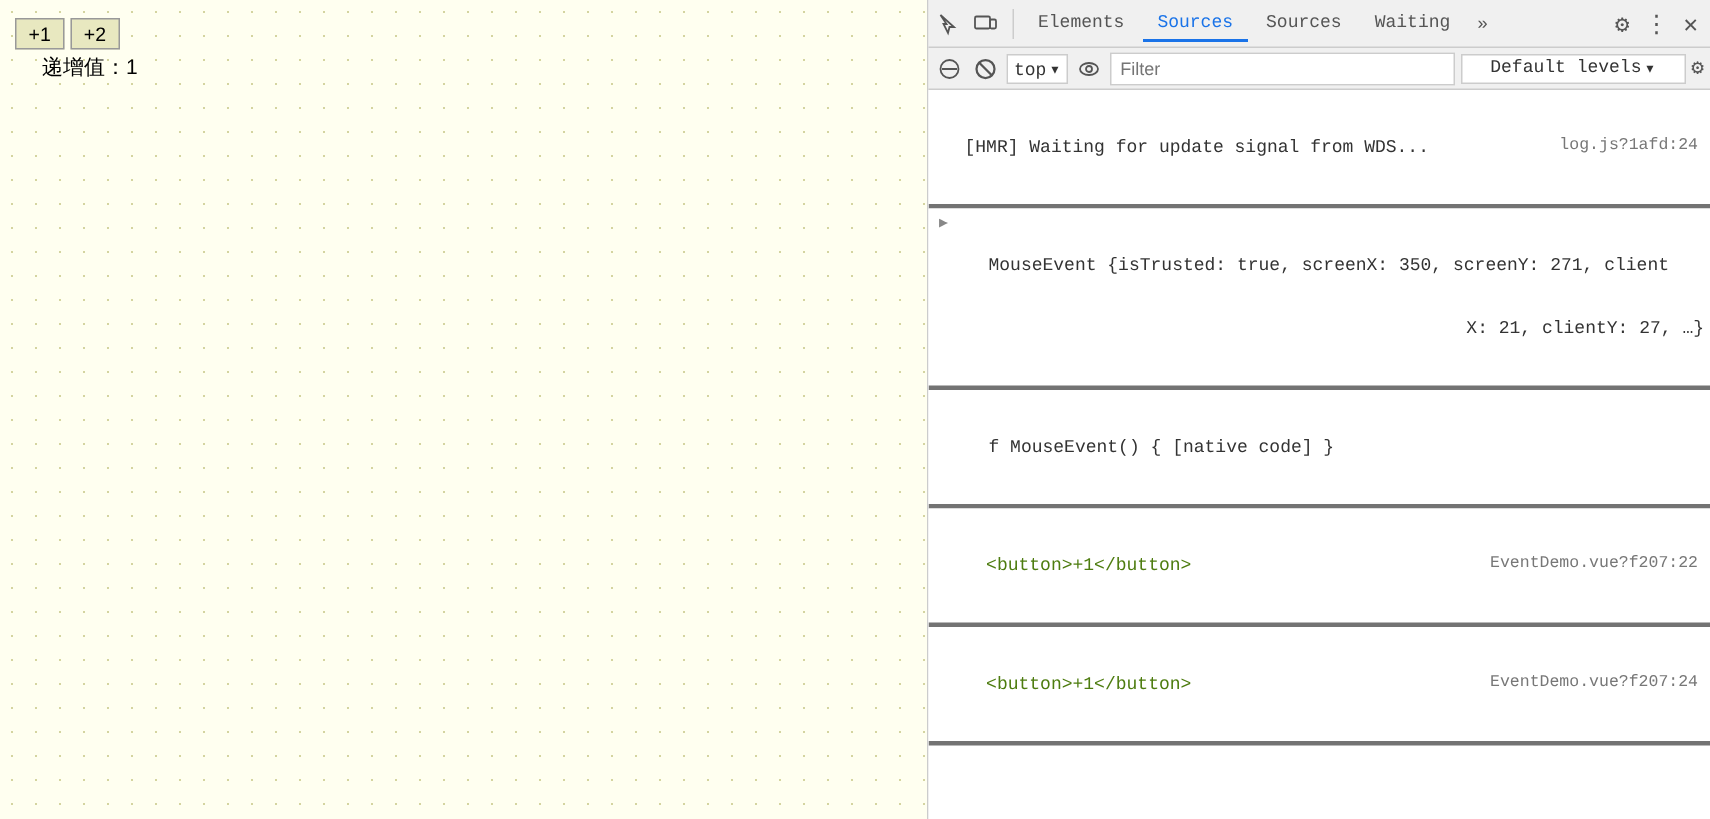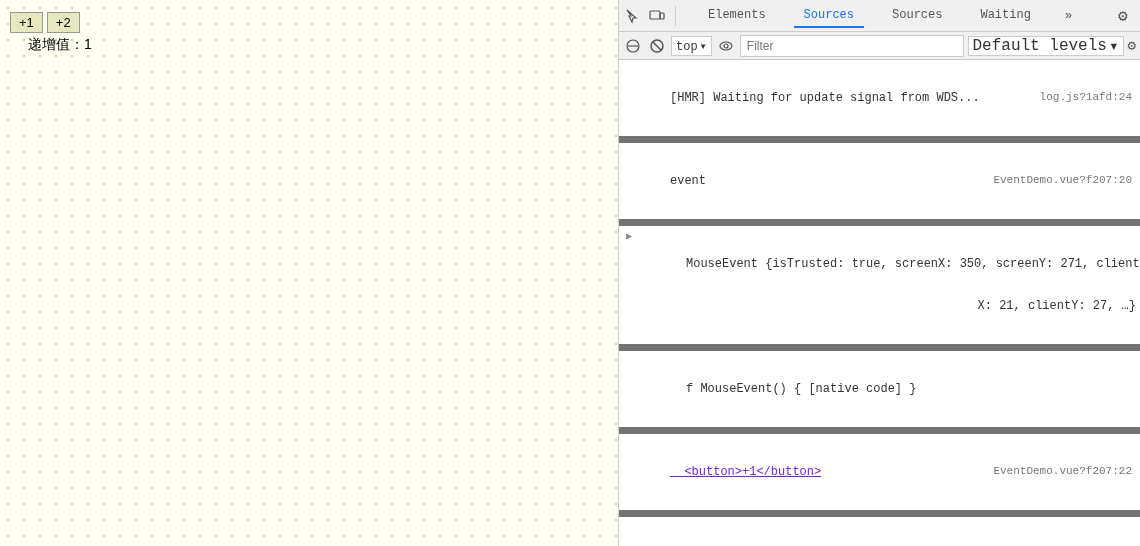--- a/index.html
+++ b/index.html
@@ -59,21 +59,21 @@
     }
 
     
     .devtools-topbar {
       display: flex;
       align-items: center;
       background: #f0f0f0;
       border-bottom: 1px solid #ccc;
       height: 32px;
       padding: 0 4px;
-      gap: 18px;
+      gap: 2px;
     }
 
     .devtools-topbar-icons {
       display: flex;
       align-items: center;
       gap: 4px;
       padding-right: 8px;
       border-right: 1px solid #ccc;
       margin-right: 4px;
     }
@@ -182,25 +182,24 @@
       border: 1px solid #ccc;
       background: #fff;
       padding: 10px 6px;
       font-size: 12px;
       height: 20px;
       outline: none;
     }
 
     .ct-levels {
       display: flex;
-      align-items: center;
       border: 1px solid #ccc;
       background: #fff;
-      padding: 1px 4px;
-      font-size: 16px;
+      padding: 1px 19px;
+      font-size: 12px;
       cursor: pointer;
       color: #333;
       gap: 2px;
       height: 20px;
     }
 
     .ct-settings {
       font-size: 14px;
       color: #555;
       cursor: pointer;
@@ -223,24 +222,23 @@
       flex: 1;
       background: #fff;
       overflow-y: auto;
       font-size: 12px;
       font-family: 'Consolas', 'Courier New', monospace;
     }
 
     .console-line {
       display: flex;
       align-items: flex-start;
-      border-bottom: 7px solid #737373;
+      border-bottom: 3px solid #737373;
       padding: 2px 0;
       min-height: 18px;
-      gap: 27px;
     }
 
     .console-line.info {
       background: #fff;
     }
 
     .console-line.log {
       background: #fff;
     }
 
@@ -271,22 +269,21 @@
       display: flex;
       width: 100%;
     }
 
     .log-text {
       color: #333;
       flex: 1;
     }
 
     .log-text.blue {
-      color: #6d28d9;
-      text-decoration: underline;
+      color: #4d7c0f;
     }
 
     .log-link {
       color: #777;
       font-size: 11px;
       cursor: pointer;
       text-align: right;
       padding-right: 4px;
       flex-shrink: 0;
     }
@@ -373,68 +370,59 @@
     <div class="console-line info">
       <div class="console-gutter"></div>
       <div class="console-content">
         <div class="console-content-row">
           <span class="log-text">[HMR] Waiting for update signal from WDS...</span>
           <span class="log-link">log.js?1afd:24</span>
         </div>
       </div>
     </div>
 
+
+    <div class="console-line log">
+      <div class="console-gutter">
+        <span class="expand-arrow">▶</span>
+      </div>
+      <div class="console-content console-indented">
+        <div class="console-content-row">
+          <span class="log-text" style="color:#333">MouseEvent {isTrusted: true, screenX: 350, screenY: 271, client</span>
+        </div>
+        <div class="console-content-row">
+          <span class="log-text" style="color:#333; padding-left:8px;text-align:right;">X: 21, clientY: 27, …}</span>
+        </div>
+      </div>
+    </div>
+
+    <div class="console-line log">
+      <div class="console-gutter"></div>
+      <div class="console-content console-indented">
+        <div class="console-content-row">
+          <span class="log-text">f MouseEvent() { [native code] }</span>
+        </div>
+      </div>
+    </div>
+
     <div class="console-line log">
       <div class="console-gutter"></div>
       <div class="console-content">
         <div class="console-content-row">
-          <span class="log-text">event</span>
-          <span class="log-link">EventDemo.vue?f207:20</span>
-        </div>
-      </div>
-    </div>
-
-    <div class="console-line log">
-      <div class="console-gutter">
-        <span class="expand-arrow">▶</span>
-      </div>
-      <div class="console-content console-indented">
-        <div class="console-content-row">
-          <span class="log-text" style="color:#333">MouseEvent {isTrusted: true, screenX: 350, screenY: 271, client</span>
-        </div>
-        <div class="console-content-row">
-          <span class="log-text" style="color:#333; padding-left:8px;text-align:right;">X: 21, clientY: 27, …}</span>
-        </div>
-      </div>
-    </div>
-
-    <div class="console-line log">
-      <div class="console-gutter"></div>
-      <div class="console-content console-indented">
-        <div class="console-content-row">
-          <span class="log-text">f MouseEvent() { [native code] }</span>
+          <span class="log-text blue">  &lt;button&gt;+1&lt;/button&gt;</span>
+          <span class="log-link">EventDemo.vue?f207:22</span>
         </div>
       </div>
     </div>
 
     <div class="console-line log">
       <div class="console-gutter"></div>
       <div class="console-content">
         <div class="console-content-row">
           <span class="log-text blue">  &lt;button&gt;+1&lt;/button&gt;</span>
-          <span class="log-link">EventDemo.vue?f207:22</span>
-        </div>
-      </div>
-    </div>
-
-    <div class="console-line log">
-      <div class="console-gutter"></div>
-      <div class="console-content">
-        <div class="console-content-row">
-          <span class="log-text blue">  &lt;button&gt;+1&lt;/button&gt;</span>
           <span class="log-link">EventDemo.vue?f207:24</span>
         </div>
       </div>
     </div>
 
   </div>
 
 </div>
 
 </body></html>

